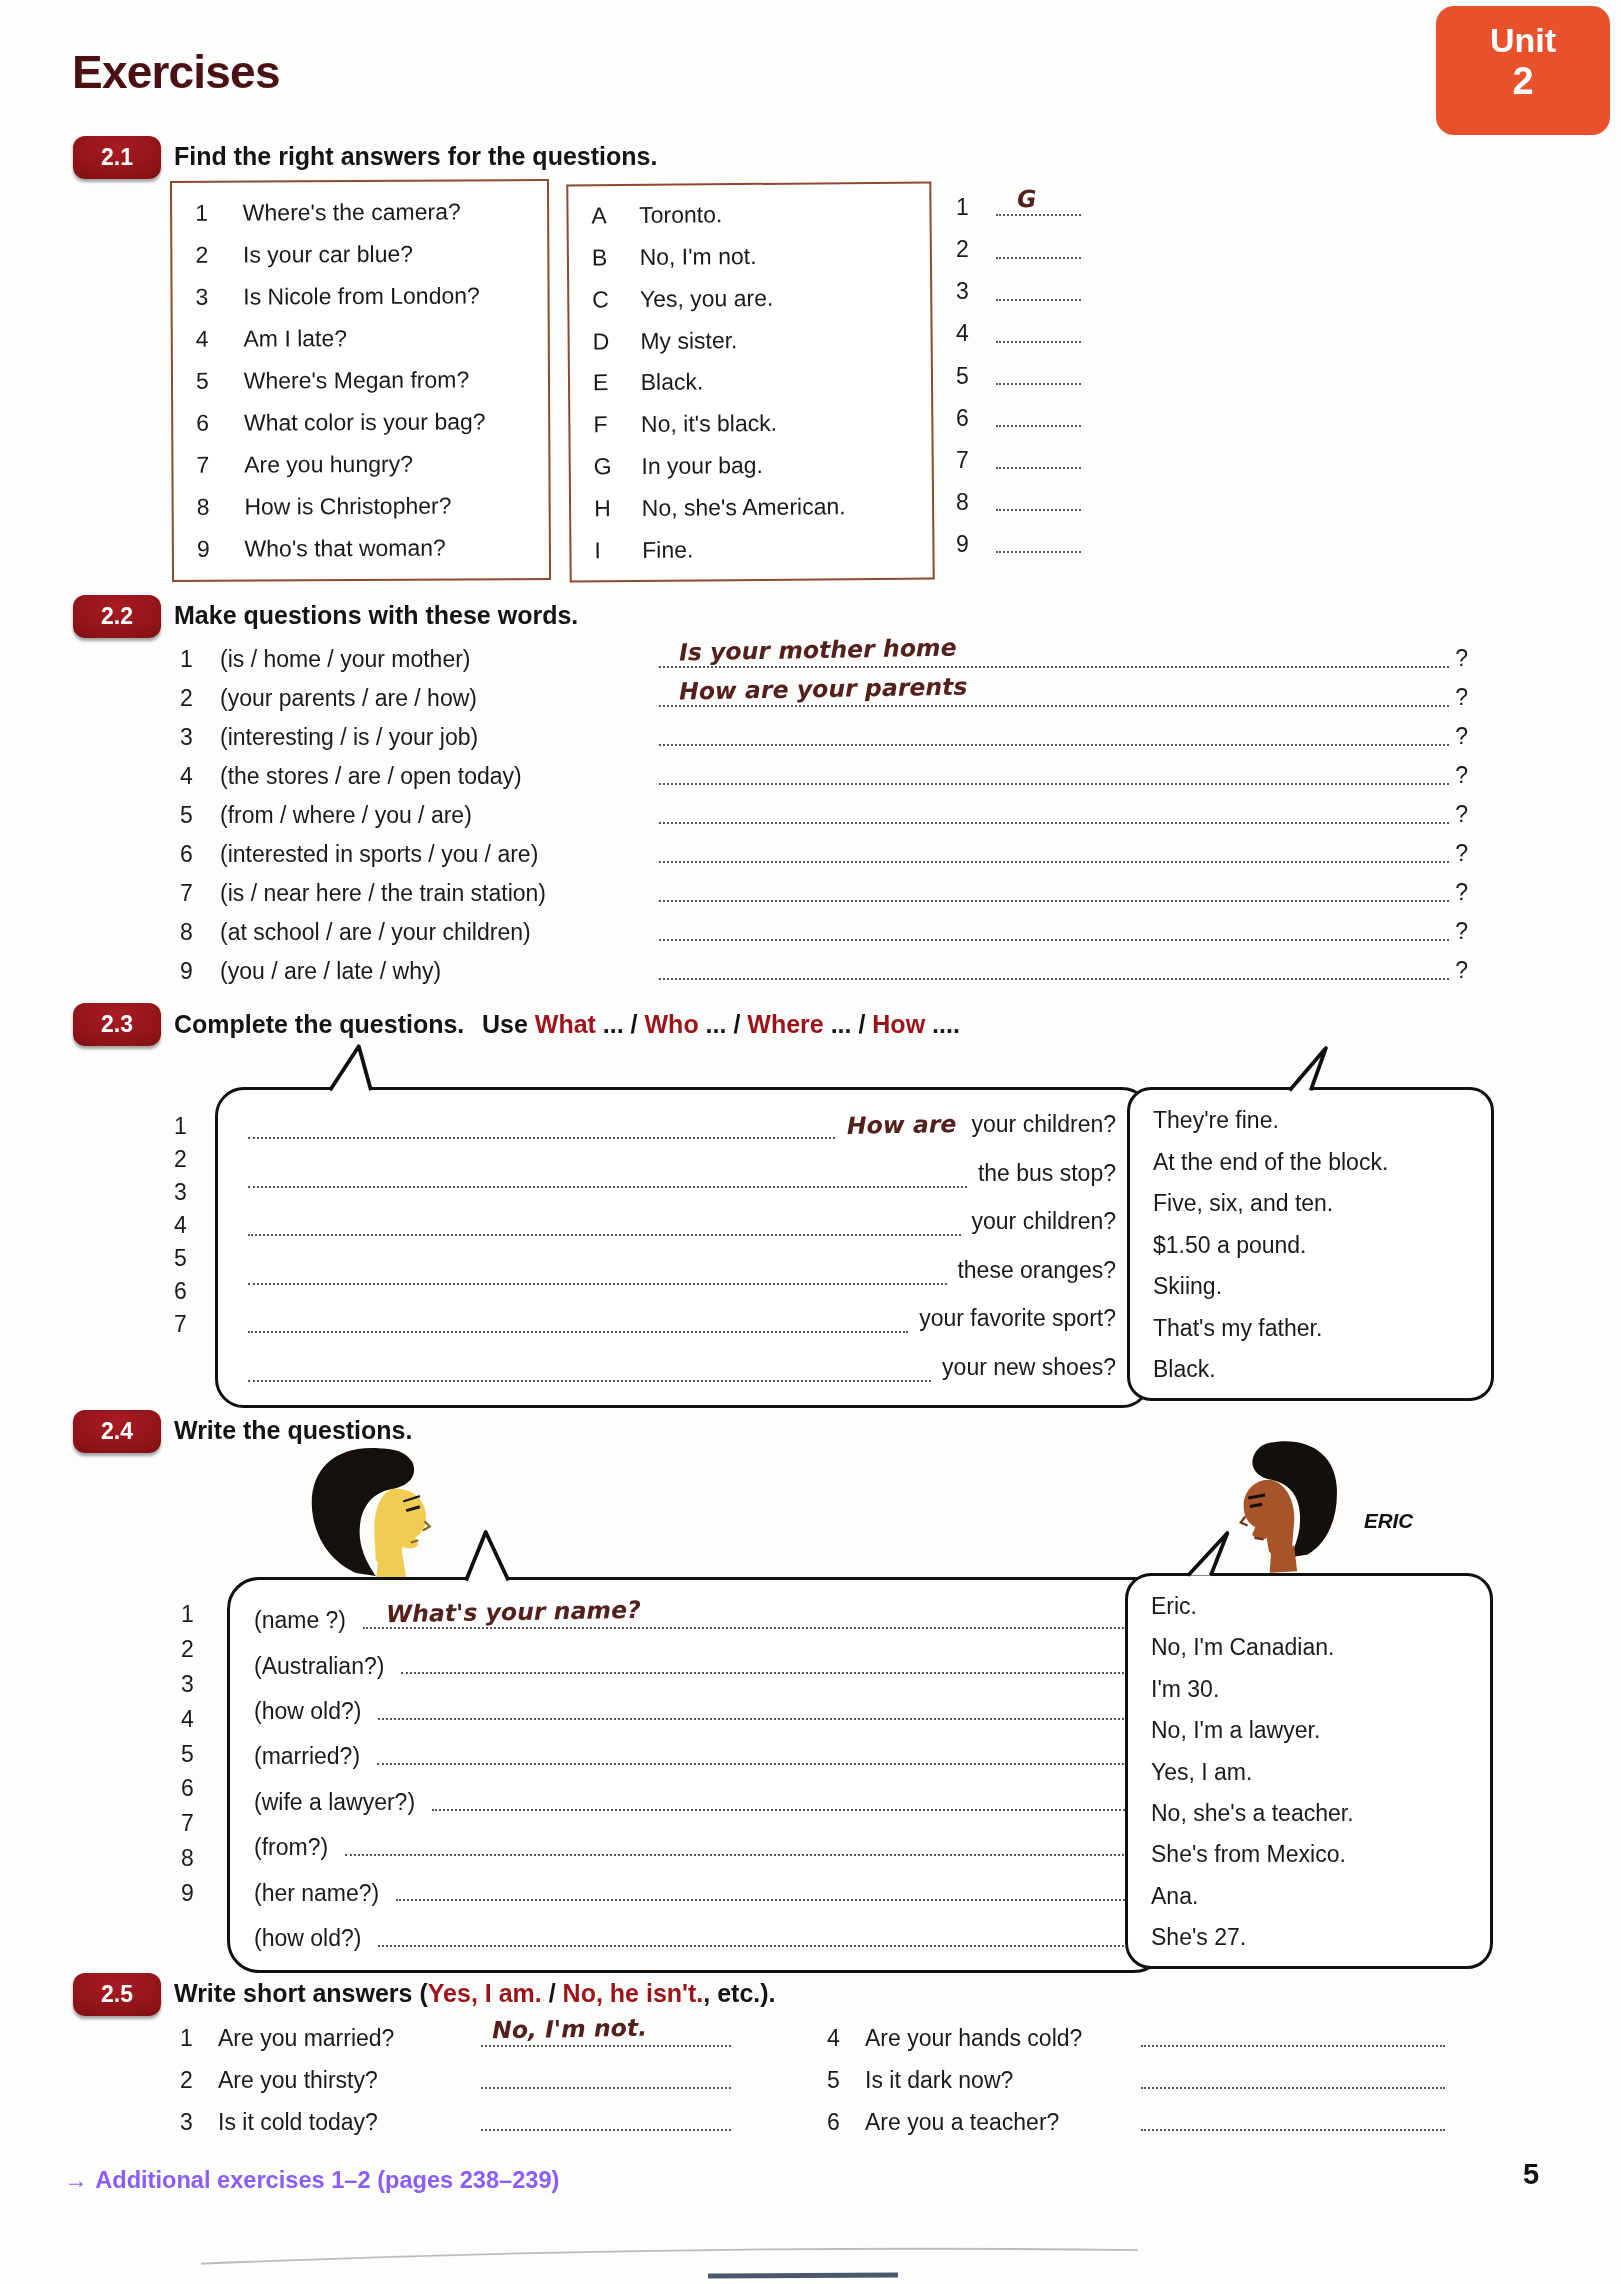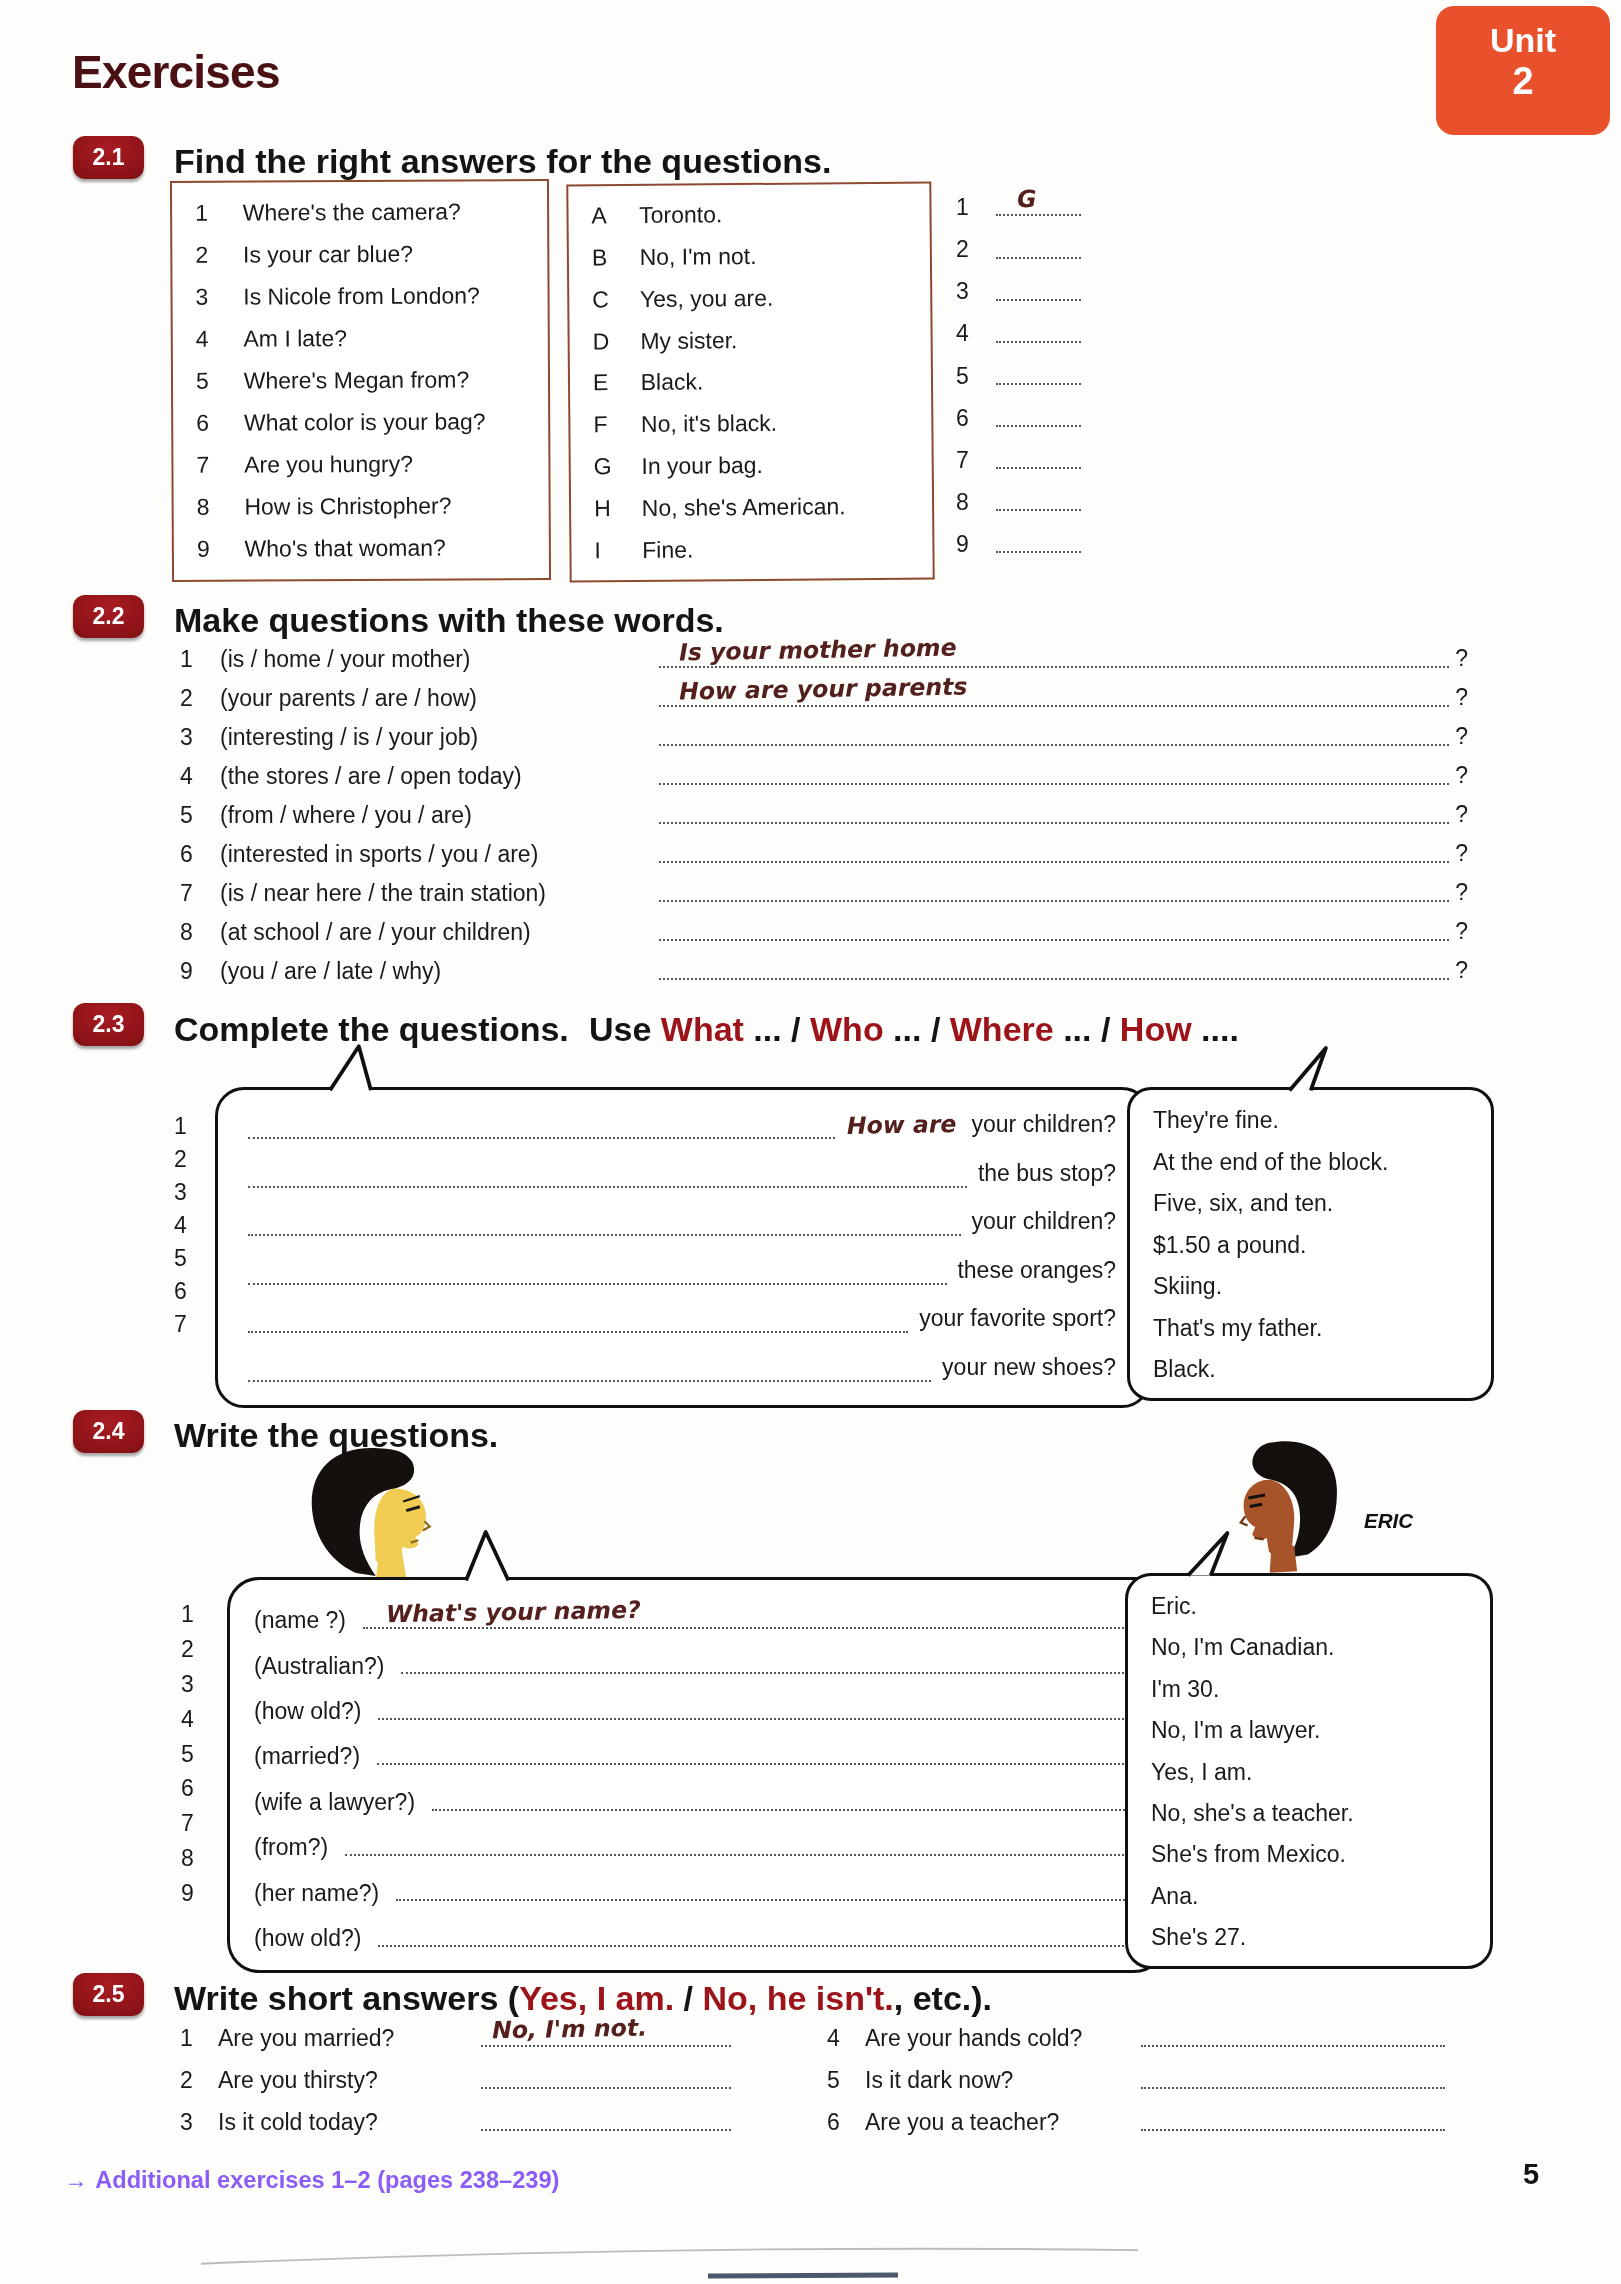--- a/index.html
+++ b/index.html
@@ -7,25 +7,25 @@
           font-family:"Liberation Sans",sans-serif; color:#1a1a1a; overflow:hidden; }
 
   .title { position:absolute; left:72px; top:45px; font-size:46px; font-weight:bold;
            color:#4a1014; letter-spacing:-0.8px; }
 
   .unit-badge { position:absolute; left:1436px; top:6px; width:174px; height:129px;
                 background:#e8512c; border-radius:18px; color:#fff; text-align:center; }
   .unit-badge .u1 { font-size:34px; font-weight:bold; margin-top:15px; }
   .unit-badge .u2 { font-size:38px; font-weight:bold; margin-top:0px; }
 
-  .badge { position:absolute; width:71px; height:43px; border-radius:12px;
+  .badge { position:absolute; width:88px; height:43px; border-radius:12px;
            background:radial-gradient(120% 130% at 50% 28%, #a81c22 0%, #8a1217 55%, #540a0e 100%);
            color:#fff; font-weight:bold; font-size:23px; display:flex; align-items:center;
            justify-content:center; box-shadow:0 2.3px 3px rgba(0,0,0,.35); }
-  .head { position:absolute; font-size:34px; font-weight:bold; color:#141414; white-space:nowrap; }
+  .head { position:absolute; font-size:25px; font-weight:bold; color:#141414; white-space:nowrap; }
   .red { color:#9c1319; }
 
   
   .qbox { position:absolute; background:#fff; border:2.3px solid #8d4a30; display:flex;
           flex-direction:column; justify-content:space-around; padding:9px 0; font-size:23px; }
   .qrow { display:flex; }
   .qrow .n { width:37px; padding-left:23px; flex-shrink:0; }
   .qrow .t { padding-left:10.7px; white-space:nowrap; }
 
   .blanks { position:absolute; display:flex; flex-direction:column; justify-content:space-between; }

